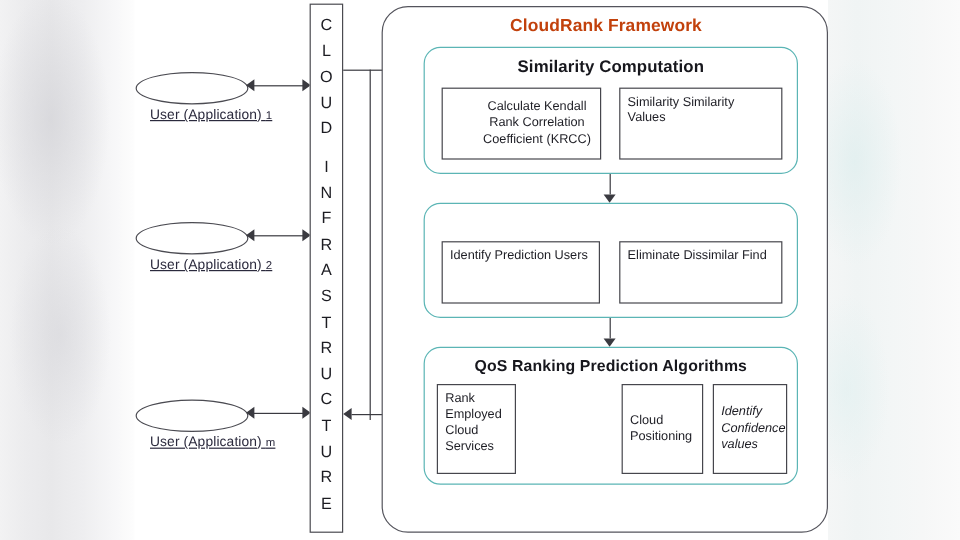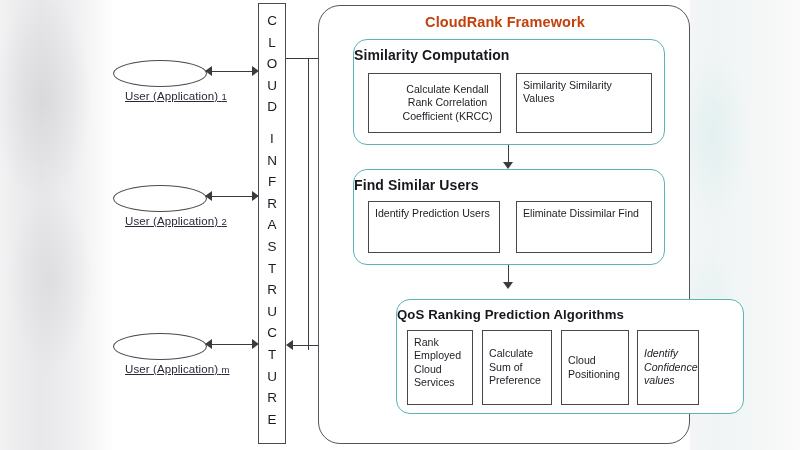--- a/index.html
+++ b/index.html
@@ -140,20 +140,21 @@
     position: absolute;
     border: 1.8px solid #5bb5b5;
     border-radius: 14px;
     background: #ffffff;
     box-sizing: border-box;
   }
   .stage-title {
     position: absolute;
     left: 0; top: 7px;
     width: 100%;
+    text-align: center;
     font-size: 14px;
     font-weight: bold;
     color: #17171d;
     letter-spacing: .1px;
   }
   .stage-title.tight { font-size: 13.2px; }
 
   
   .sub {
     position: absolute;
@@ -310,42 +311,38 @@
         <span>Similarity Similarity Values</span>
       </div>
     </div>
 
     <div class="v-arrow" style="left:184px; top:139px; height:24px;">
       <div class="shaft" style="height:17px;"></div>
       <div class="head"></div>
     </div>
 
     <div class="stage" style="left:34px; top:163px; width:312px; height:96px;">
-      <div class="stage-title">Find Similar Users</div>
       <div class="sub" style="left:14px; top:31px; width:132px; height:52px;">
         <span>Identify Prediction Users</span>
       </div>
       <div class="sub" style="left:162px; top:31px; width:136px; height:52px;">
         <span>Eliminate Dissimilar Find</span>
       </div>
     </div>
 
     <div class="v-arrow" style="left:184px; top:259px; height:24px;">
       <div class="shaft" style="height:17px;"></div>
       <div class="head"></div>
     </div>
 
-    <div class="stage" style="left:34px; top:293px; width:348px; height:115px;margin-left:43px;">
+    <div class="stage" style="left:34px; top:283px; width:312px; height:115px;">
       <div class="stage-title tight">QoS Ranking Prediction Algorithms</div>
       <div class="sub" style="left:10px; top:30px; width:66px; height:75px;">
         <span>Rank Employed Cloud Services</span>
       </div>
-      <div class="sub vcenter" style="left:85px; top:30px; width:70px; height:75px;">
-        <span>Calculate Sum of Preference</span>
-      </div>
       <div class="sub vcenter" style="left:164px; top:30px; width:68px; height:75px;">
         <span>Cloud Positioning</span>
       </div>
       <div class="sub vcenter" style="left:240px; top:30px; width:62px; height:75px;font-style:italic;">
         <span>Identify Confidence values</span>
       </div>
     </div>
   </div>
 
 </div>

